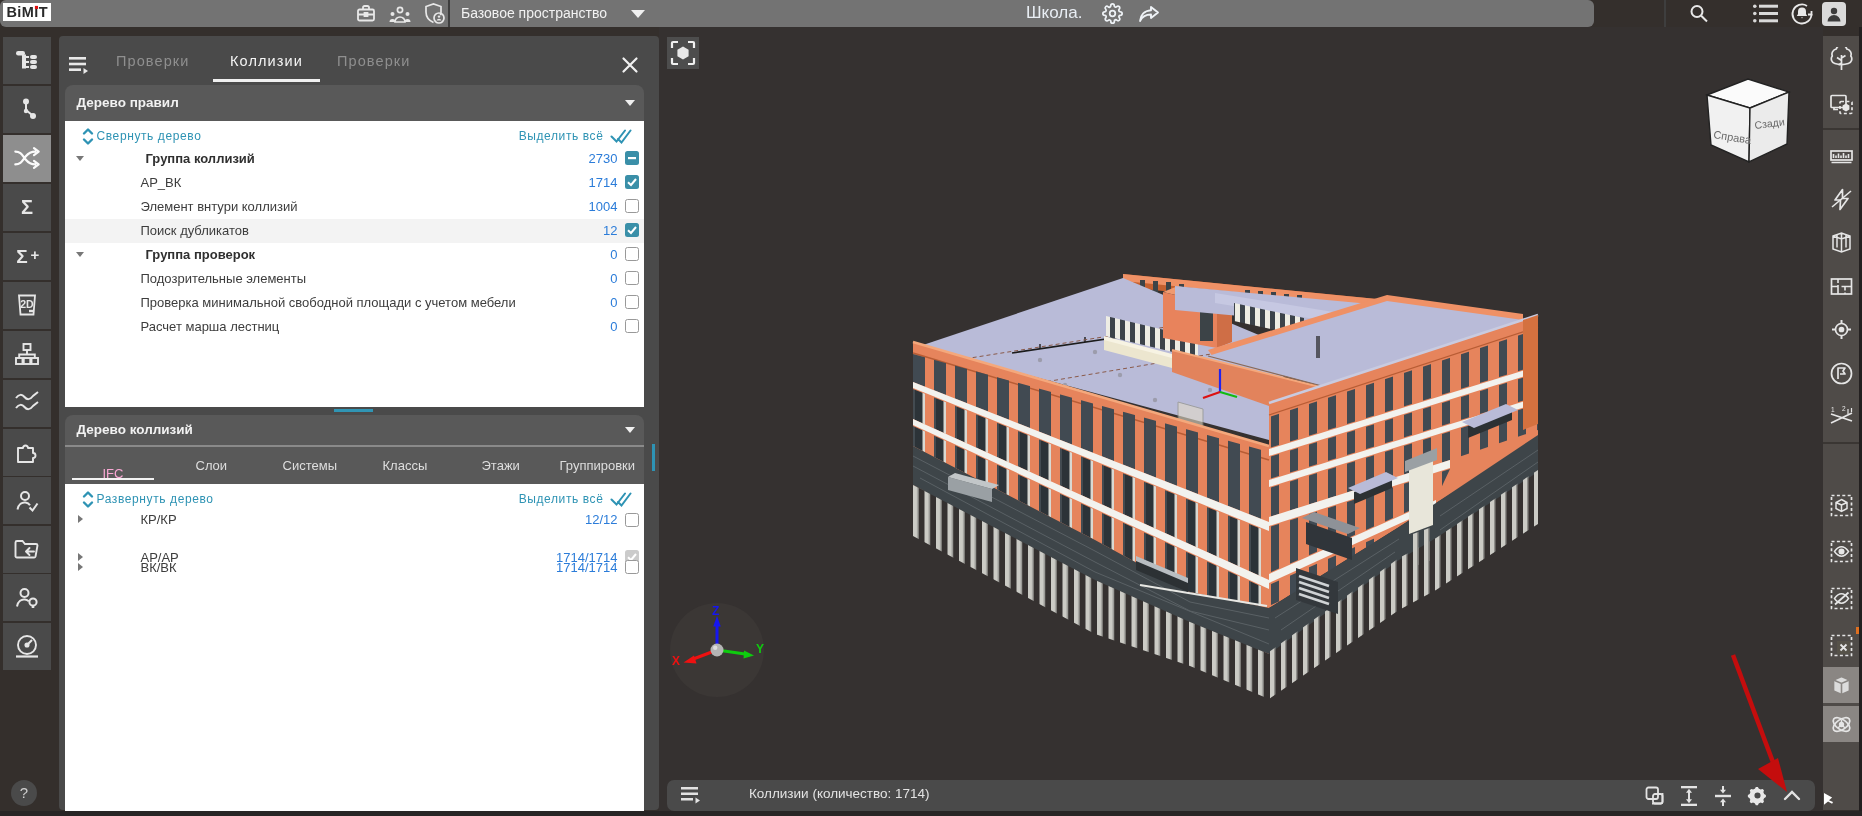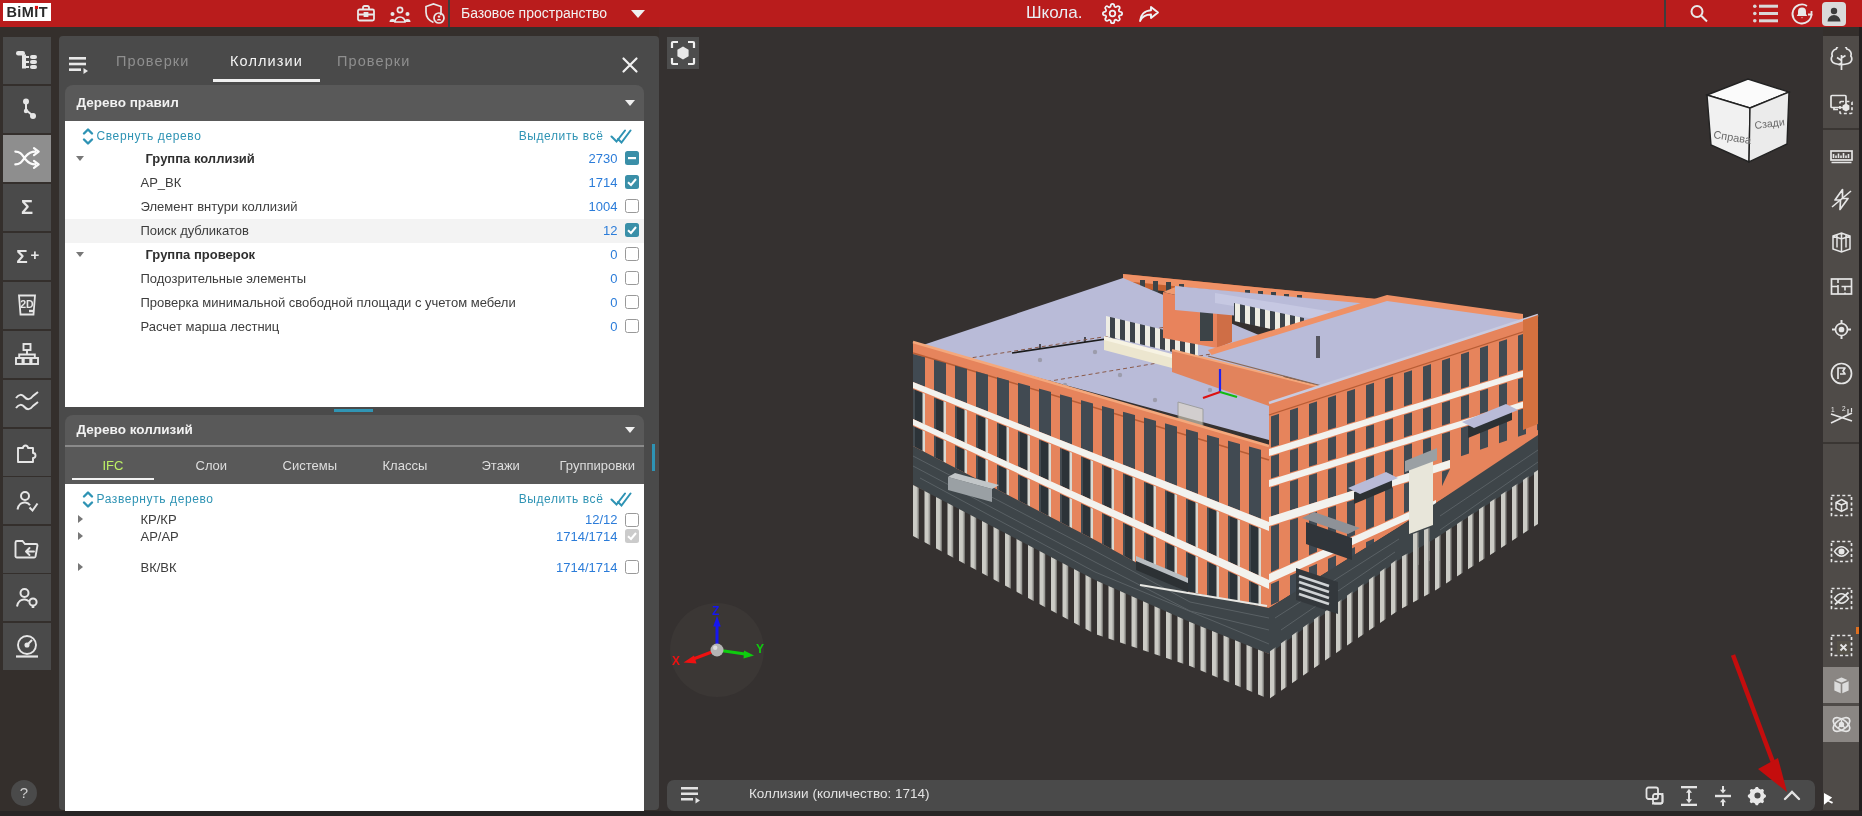--- a/index.html
+++ b/index.html
@@ -1,20 +1,20 @@
 <!DOCTYPE html>
 <html><head>
 <meta charset="utf-8">
 <style>
   * { margin:0; padding:0; box-sizing:border-box; }
   html,body { width:1862px; height:816px; overflow:hidden; background:#342f2c; }
   body { font-family:"Liberation Sans", sans-serif; position:relative; }
   .abs { position:absolute; }
   
-  #topbar { position:absolute; left:0; top:0; width:1862px; height:27px; background:#b91c1c; }
+  #topbar { position:absolute; left:0; top:0; width:1594px; height:27px; background:#737373;border-radius:6px; }
   #logo { position:absolute; left:3px; top:3px; width:48px; height:18px; background:#fff; display:flex; align-items:center; justify-content:center; font-weight:bold; font-size:13px; color:#262626; letter-spacing:0px; }
   .tsep { position:absolute; top:0; width:2px; height:27px; background:#3e3e3e; }
   #wsname { position:absolute; left:461px; top:0; height:27px; line-height:27px; color:#f2f2f2; font-size:14px; }
   #wstri  { position:absolute; left:631px; top:10px; width:0; height:0; border-left:7px solid transparent; border-right:7px solid transparent; border-top:8px solid #f0f0f0; }
   #title { position:absolute; left:1026px; top:0; height:27px; line-height:26px; color:#e9eef4; font-size:17px; }
   
   .ltb { position:absolute; left:3px; width:48px; height:47px; background:#4a4a4a; display:flex; align-items:center; justify-content:center; }
   .ltb.active { background:#8e8e8e; }
   #qmark { position:absolute; left:11px; top:780px; width:26px; height:26px; border-radius:50%; background:#4a4a4a; color:#cfcfcf; font-size:15px; text-align:center; line-height:26px; }
   
@@ -462,21 +462,21 @@
       </div>
   </div>
   <div class="abs" style="left:275px;top:372.5px;width:39px;height:3px;background:#3095b4;"></div>
 
   <div class="sechead" style="top:379px;height:30px;line-height:30px;">
       <span class="t">Дерево коллизий</span>
       <span class="tri" style="top:12px;"></span>
     </div>
   <div class="abs" style="left:5.5px;top:409px;width:579px;height:1.5px;background:#8a8a8a;"></div>
   <div class="abs" style="left:5.5px;top:410.5px;width:579px;height:37px;background:#595959;">
-    <div class="tab2" style="left:38px;color:#bef264;">IFC</div>
+    <div class="tab2" style="left:38px;color:#f9a8d4;margin-top:8px;">IFC</div>
     <div class="tab2" style="left:131px;">Слои</div>
     <div class="tab2" style="left:218px;">Системы</div>
     <div class="tab2" style="left:318px;text-align:center;">Классы</div>
     <div class="tab2" style="left:417px;">Этажи</div>
     <div class="tab2" style="left:495px;">Группировки</div>
     <div class="abs" style="left:7px;top:31px;width:82px;height:2.5px;background:#f2f2f2;"></div>
   </div>
   <div class="white" style="top:447.5px;height:357.5px;border-radius:0 0 6px 6px;">
     <div class="linkrow">
       <svg class="abs" style="left:17px;top:6px;" width="12" height="19" viewBox="0 0 12 19" fill="none" stroke="#2e93b4" stroke-width="2.4" stroke-linecap="round" stroke-linejoin="round">
@@ -488,21 +488,21 @@
         <path d="M1.5 8.5 L6.5 13.5 L15 2.5 M8 11 L11.5 14.5 L20.5 2.5"></path>
       </svg>
     </div>
     <div id="ifc">
         <div class="trow" style="top:24.5px;">
           <span class="car r"></span>
           <span class="lbl" style="left:28px;">КР/КР</span>
           <span class="num">12/12</span>
           <span class="cb empty"></span>
         </div>
-        <div class="trow" style="top:41px;">
+        <div class="trow" style="top:62px;">
           <span class="car r"></span>
           <span class="lbl" style="left:28px;">АР/АР</span>
           <span class="num">1714/1714</span>
           <span class="cb gray">
             <svg width="14" height="14" viewBox="0 0 14 14">
               <path d="M3 7.2 L6 10 L11 4" stroke="#fff" stroke-width="2" fill="none"></path>
             </svg>
           </span>
         </div>
         <div class="trow" style="top:72.1px;">

